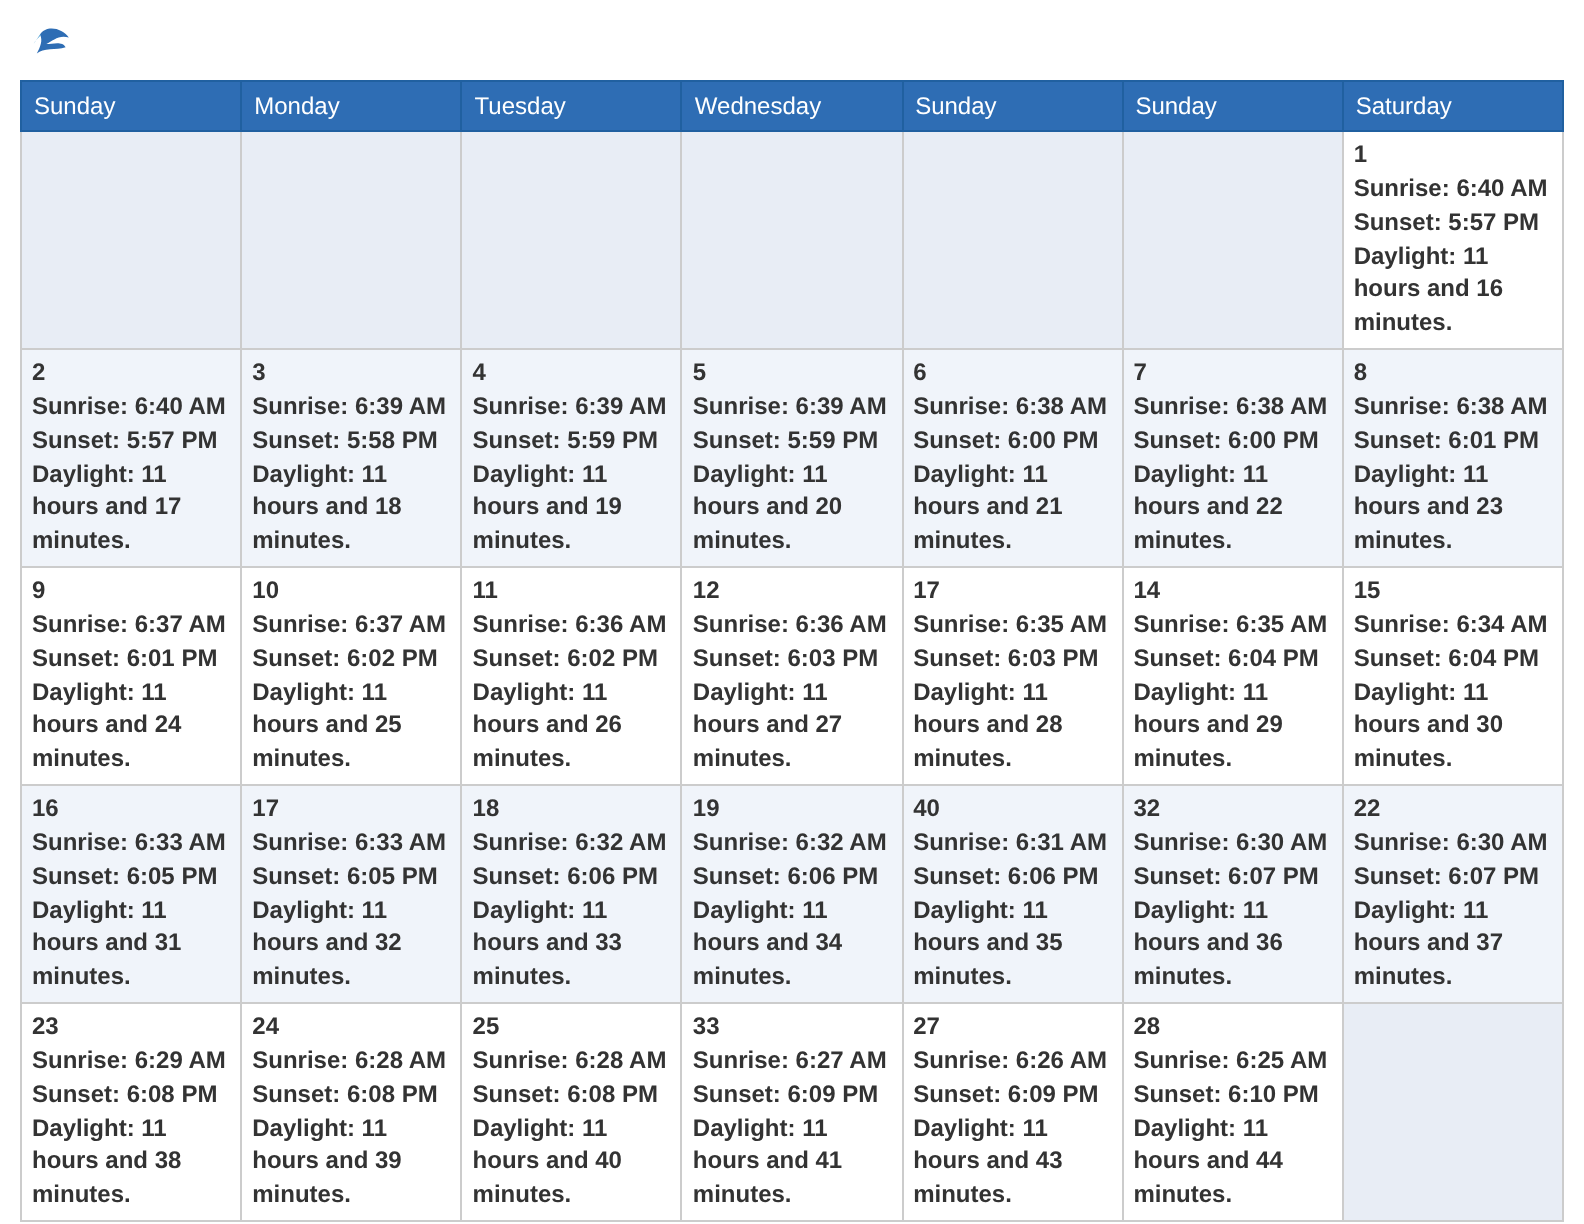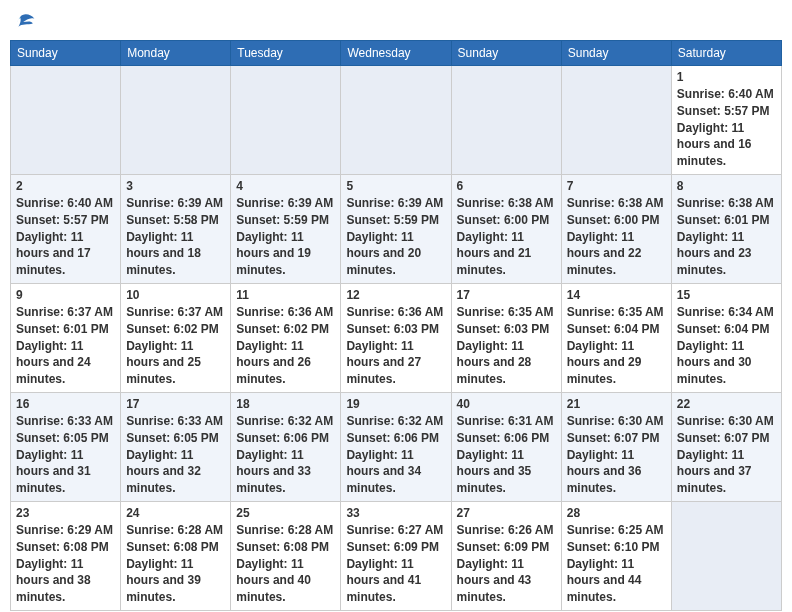--- a/index.html
+++ b/index.html
@@ -254,21 +254,21 @@
 Sunset: 6:06 PM
 Daylight: 11 hours and 34 minutes.</div>
         </td>
         <td>
           <span class="day-number">40</span>
           <div class="day-info" style="white-space: pre-line;">Sunrise: 6:31 AM
 Sunset: 6:06 PM
 Daylight: 11 hours and 35 minutes.</div>
         </td>
         <td>
-          <span class="day-number">21</span>
+          <span class="day-number">32</span>
           <div class="day-info" style="white-space: pre-line;">Sunrise: 6:30 AM
 Sunset: 6:07 PM
 Daylight: 11 hours and 36 minutes.</div>
         </td>
         <td>
           <span class="day-number">22</span>
           <div class="day-info" style="white-space: pre-line;">Sunrise: 6:30 AM
 Sunset: 6:07 PM
 Daylight: 11 hours and 37 minutes.</div>
         </td>

